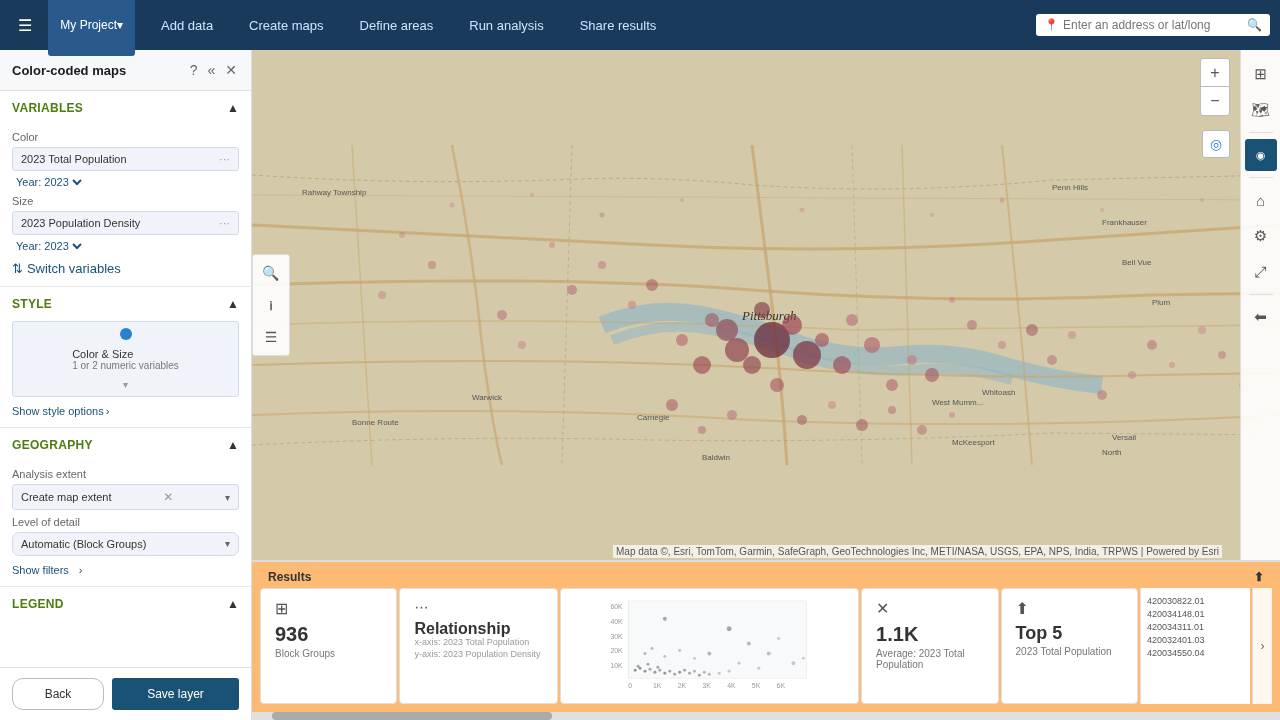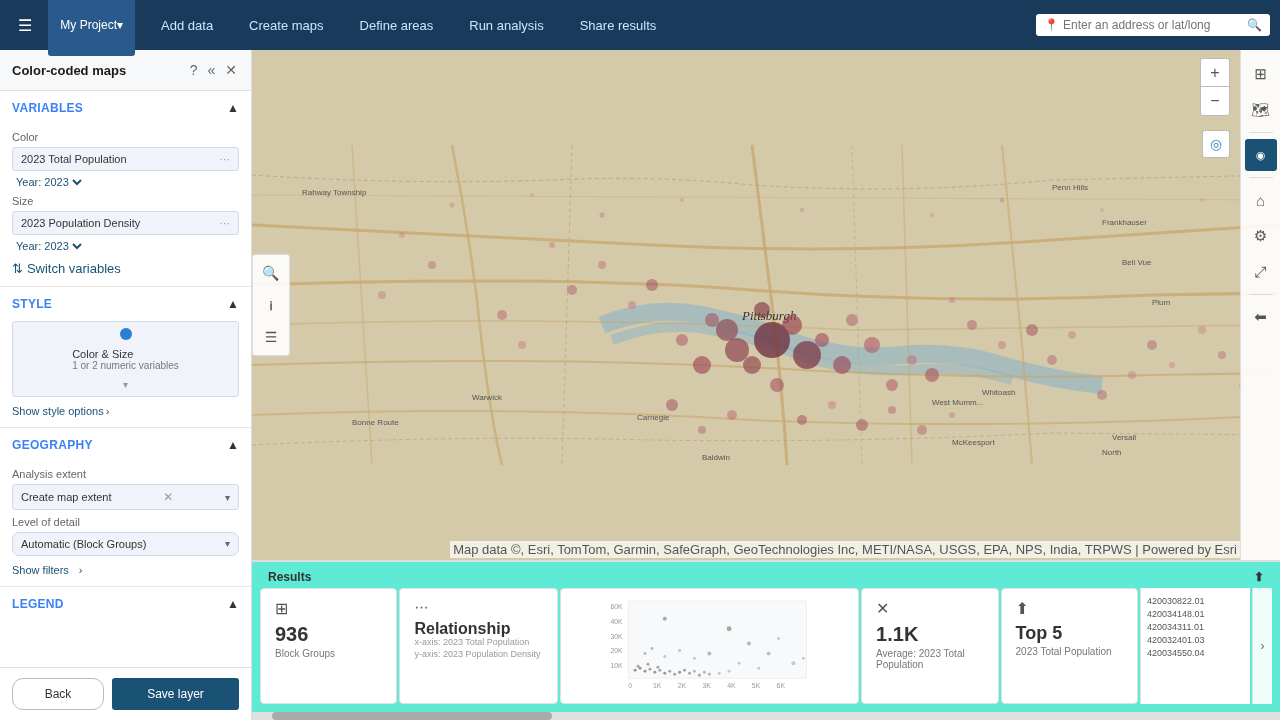--- a/index.html
+++ b/index.html
@@ -118,21 +118,21 @@
     .section-header {
       display: flex;
       align-items: center;
       justify-content: space-between;
       padding: 10px 12px 6px;
       cursor: pointer;
     }
     .section-title {
       font-size: 12px;
       font-weight: 600;
-      color: #3b82f6;
+      color: #4d7c0f;
       text-transform: uppercase;
       letter-spacing: 0.3px;
     }
     .section-body { padding: 4px 12px 10px; }
 
     
     .var-label {
       font-size: 11px;
       color: #666;
       margin-bottom: 4px;
@@ -410,21 +410,21 @@
       justify-content: center;
       cursor: pointer;
       font-size: 14px;
       color: #555;
       border-radius: 3px;
     }
 
     
     .results-panel {
       height: 160px;
-      background: #5eead4;
+      background: #fdba74;
       border-top: 2px solid #ddd;
       display: flex;
       flex-direction: column;
     }
     .results-header {
       padding: 8px 16px 4px;
       font-size: 12px;
       font-weight: 600;
       color: #333;
       display: flex;
@@ -514,22 +514,22 @@
       justify-content: center;
       cursor: pointer;
       color: #666;
       font-size: 12px;
     }
 
     
     .map-attribution {
       position: absolute;
       bottom: 2px;
-      right: 40px;
-      font-size: 13px;
+      right: 58px;
+      font-size: 10px;
       color: #555;
       background: rgba(255,255,255,0.7);
       padding: 1px 3px;
       margin-left: 40px;
     }
   </style>
 </head>
 <body>
 
 <div class="top-bar">

